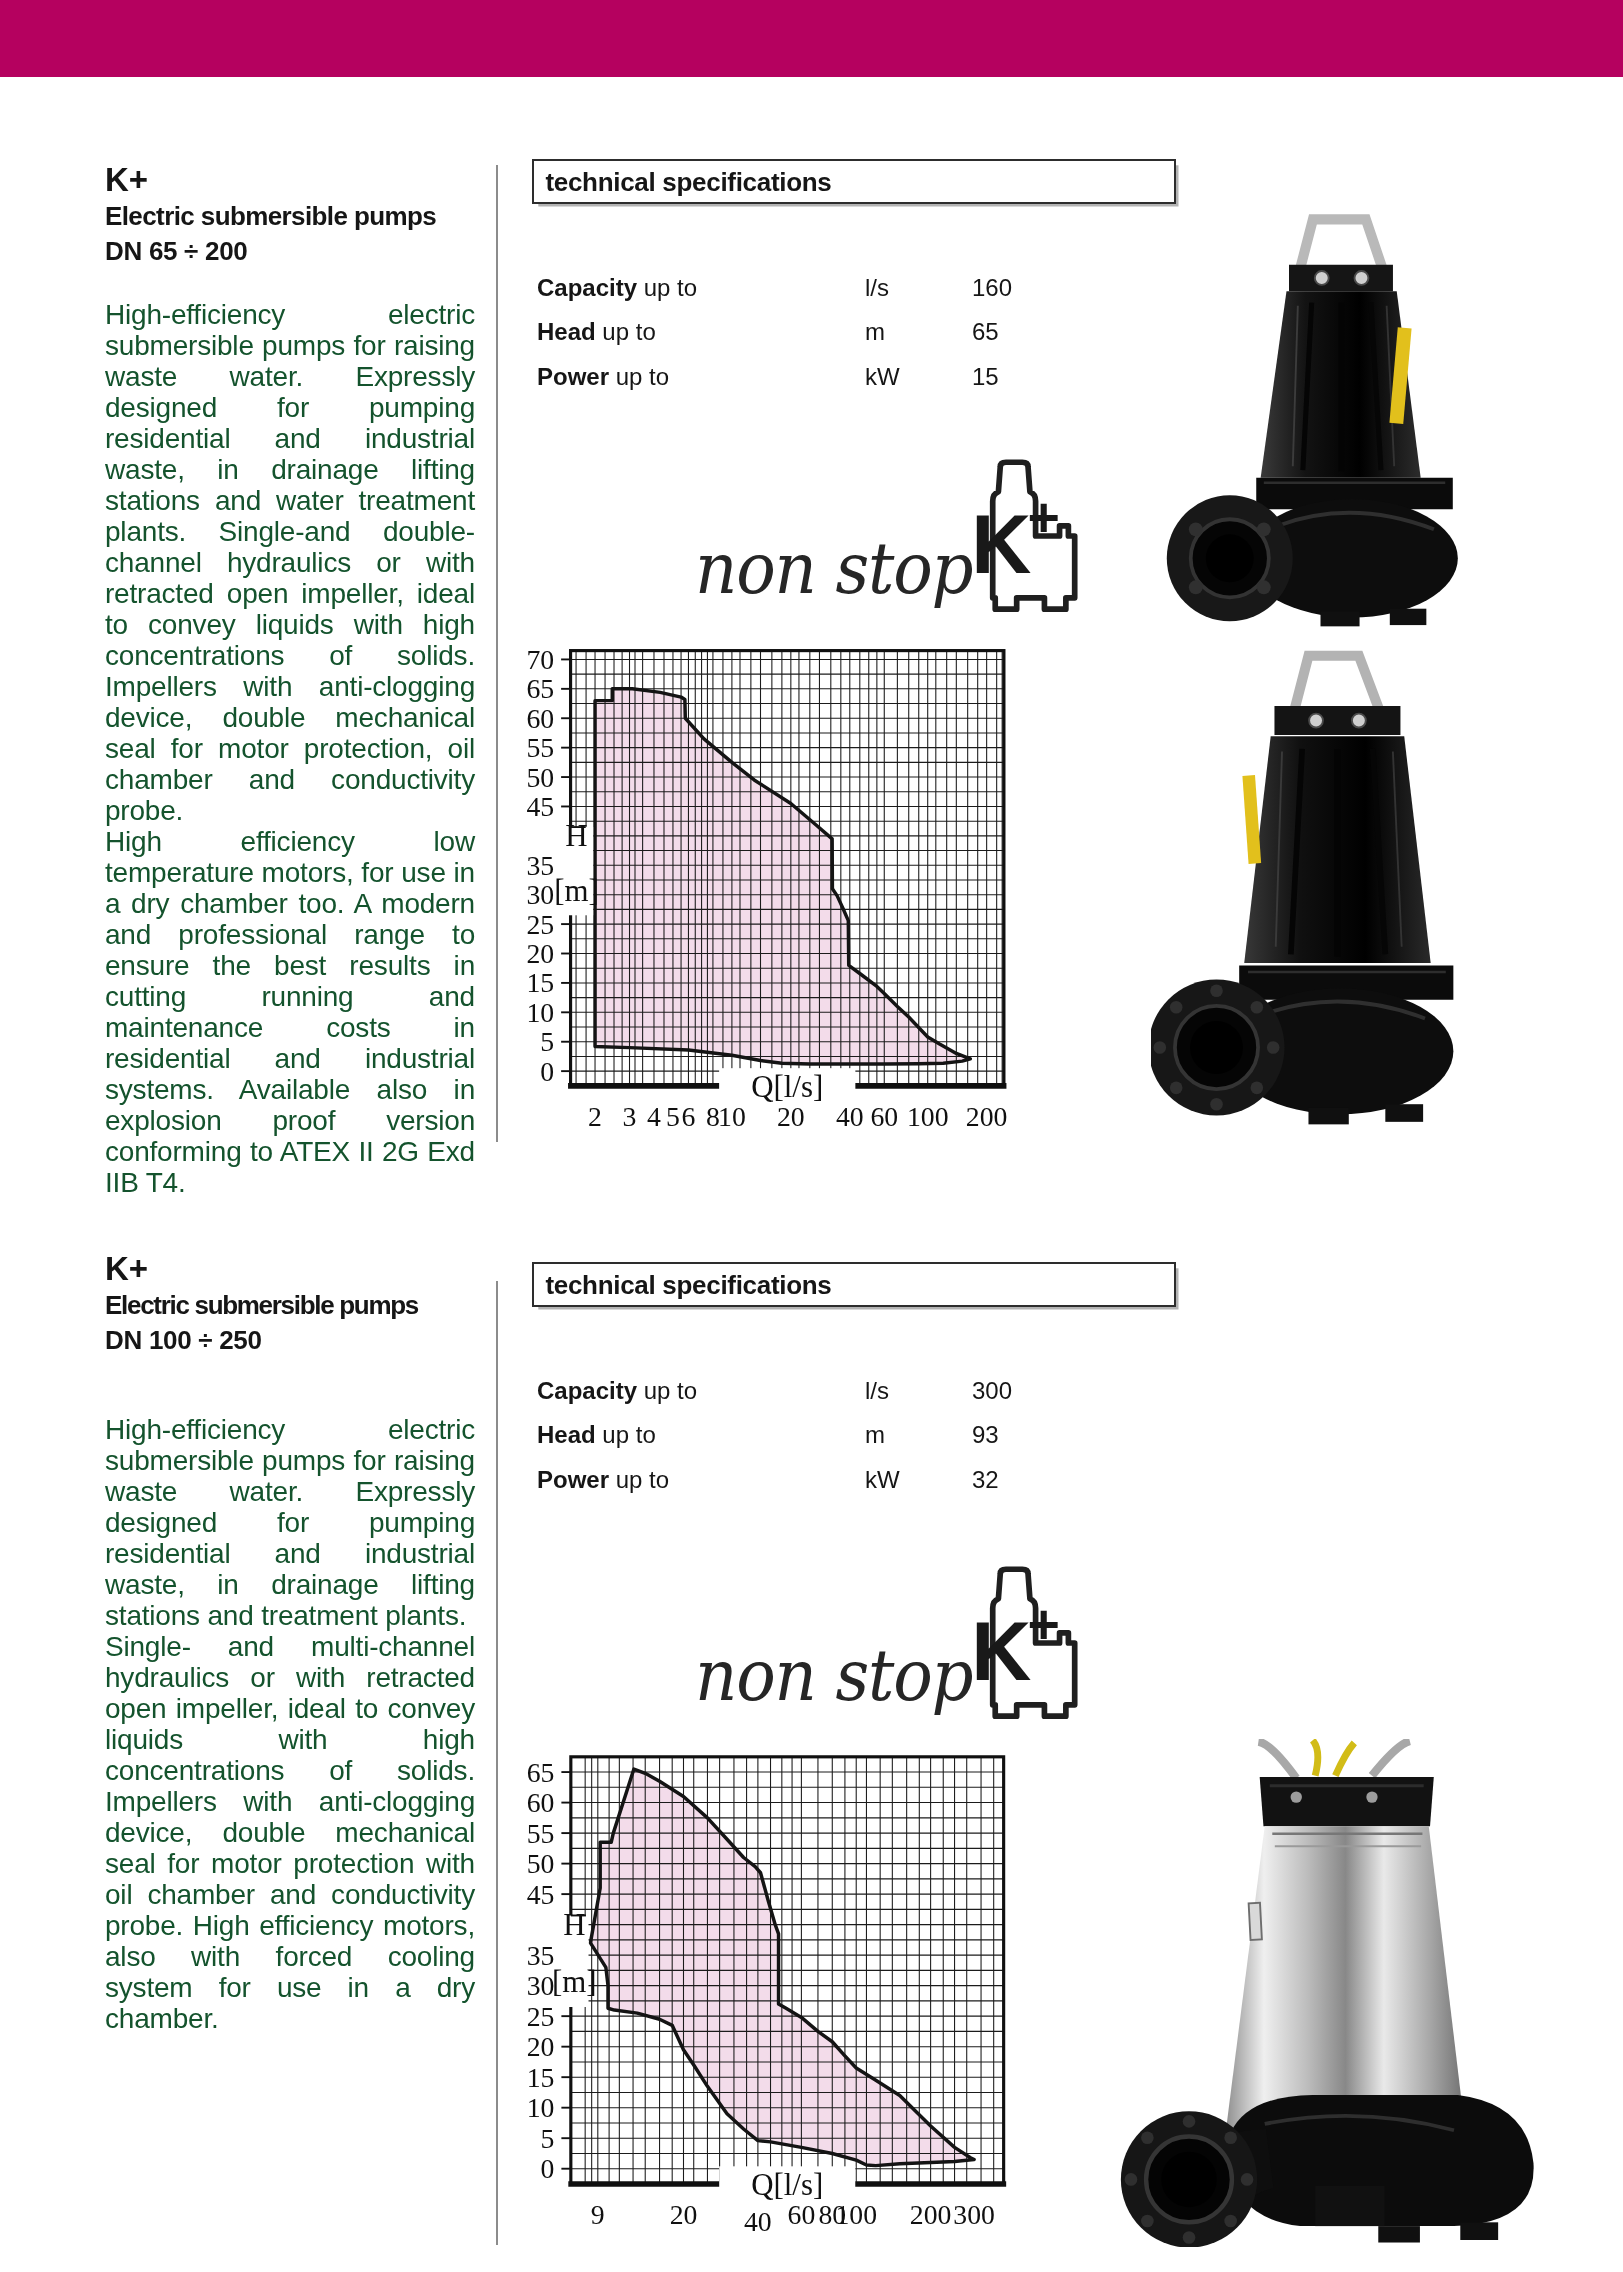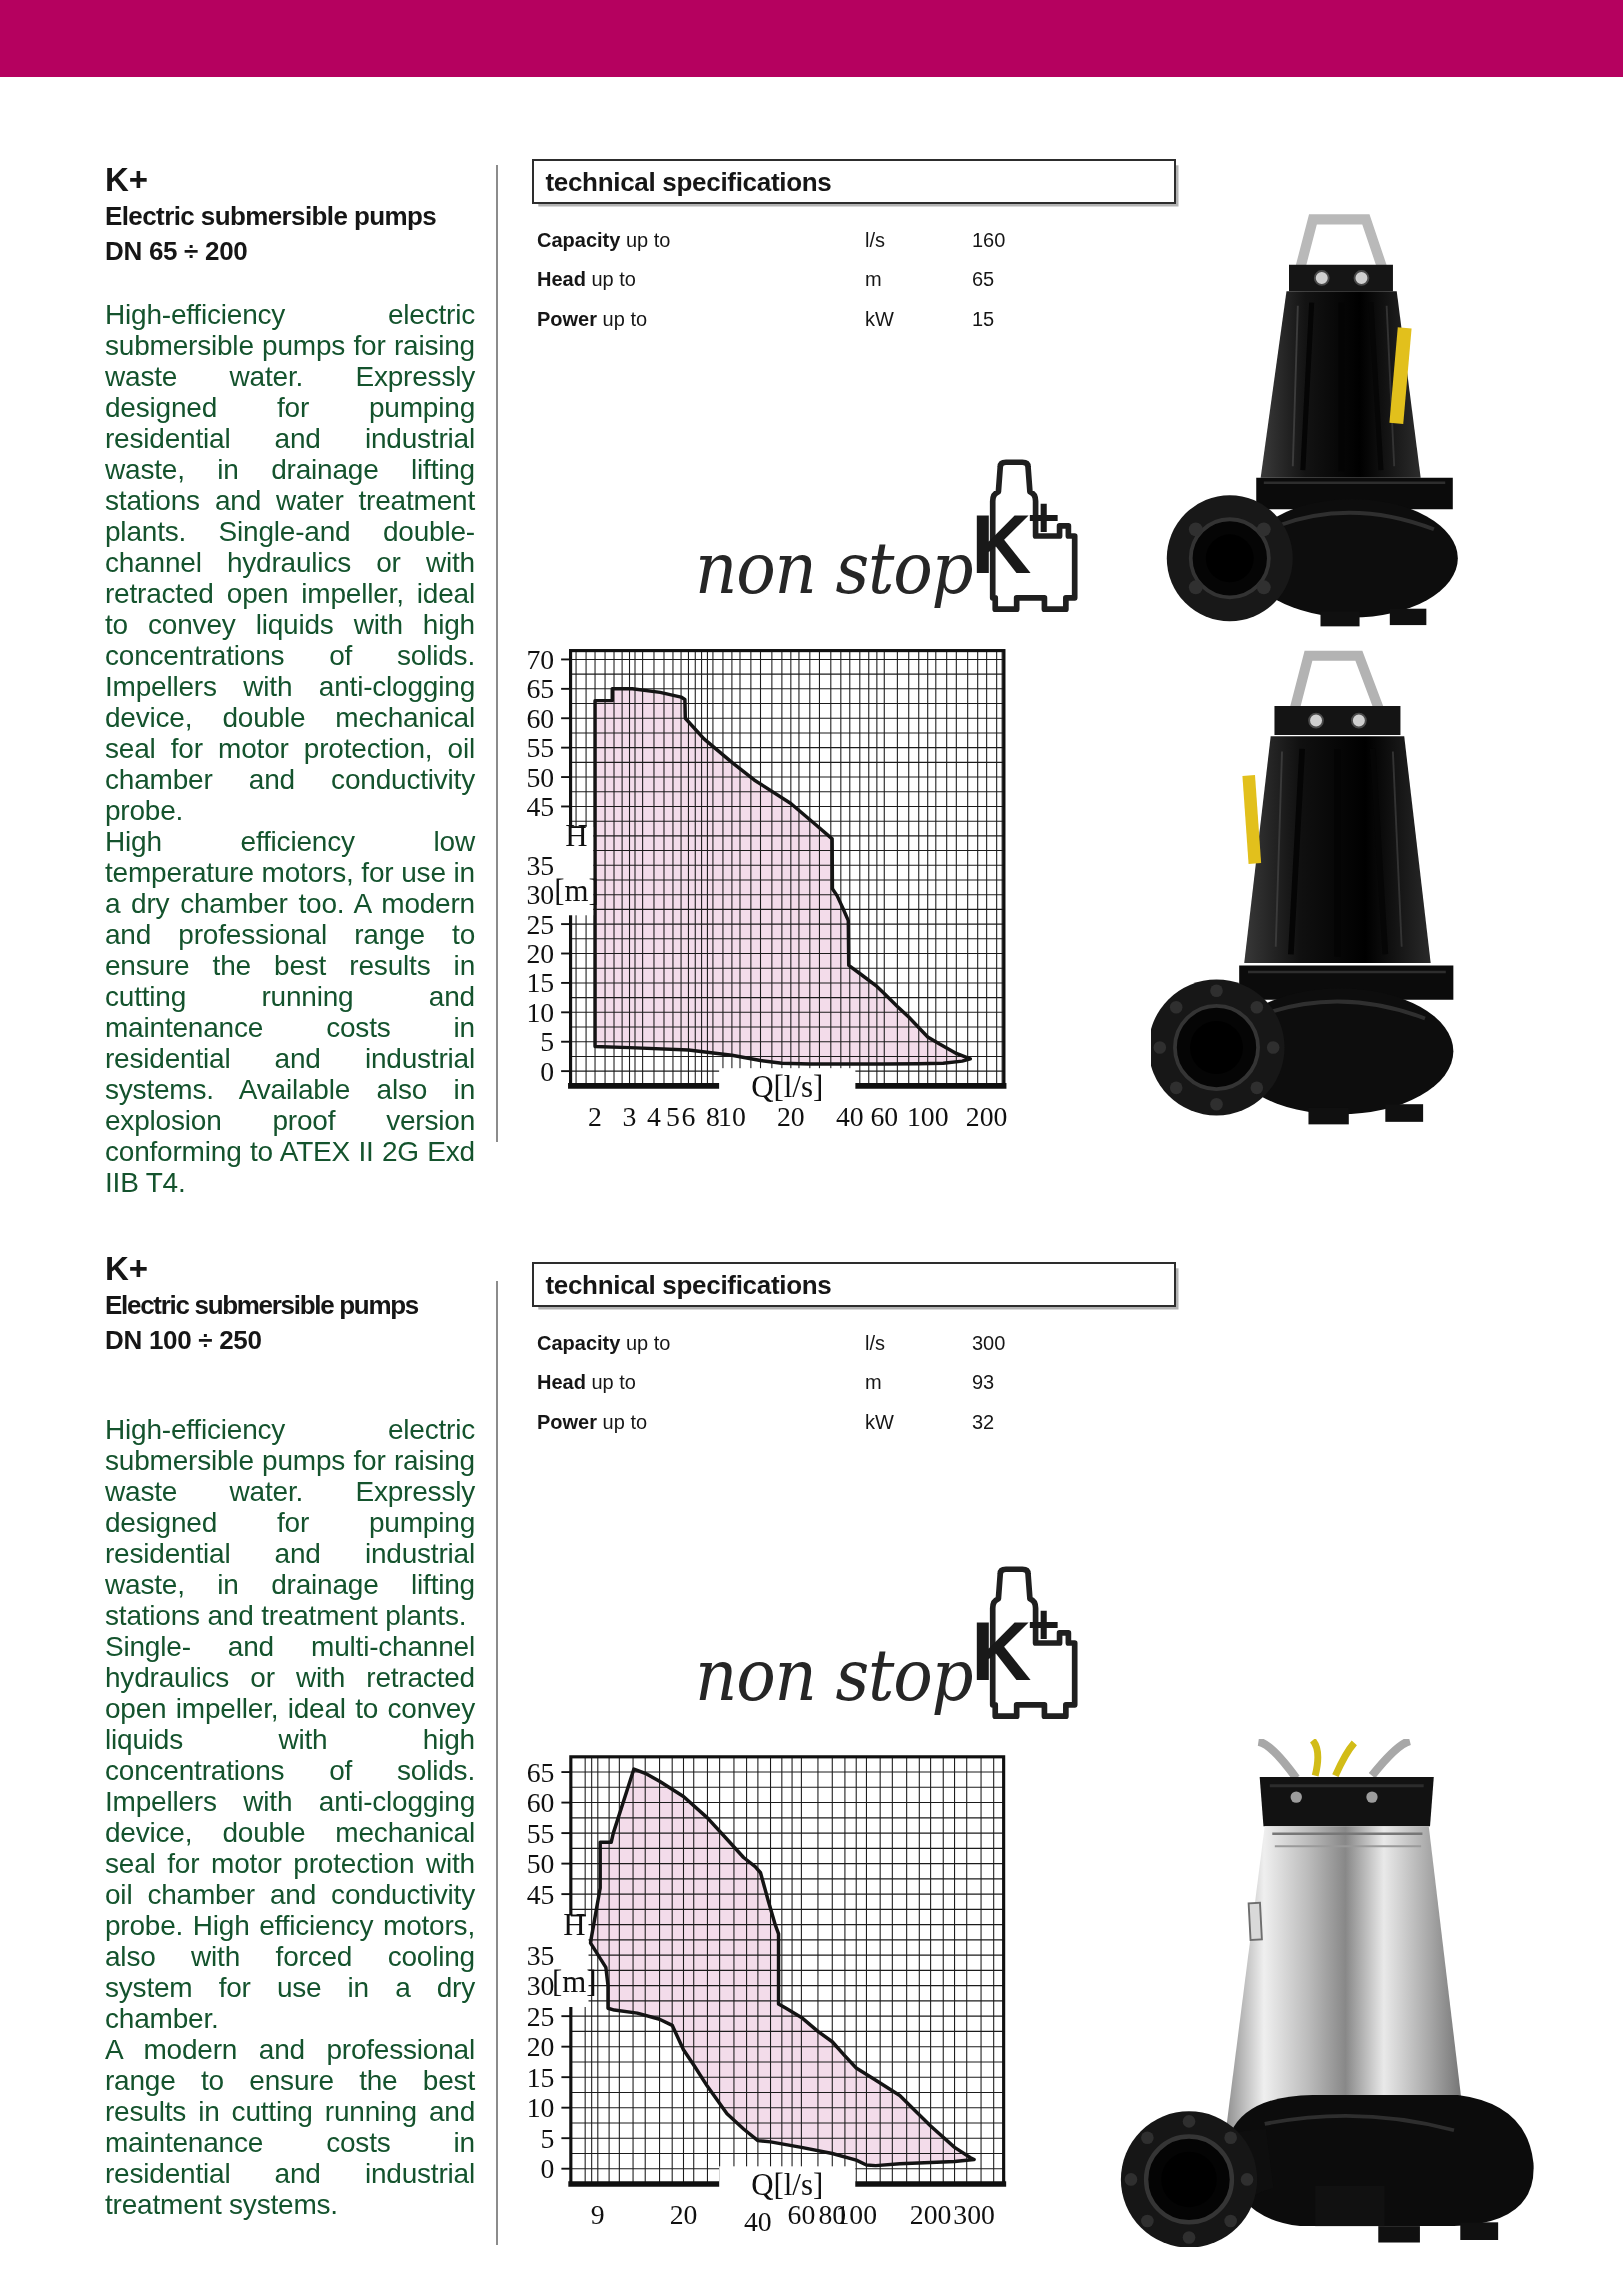--- a/index.html
+++ b/index.html
@@ -11,21 +11,21 @@
   .t1{font-size:33px;font-weight:bold;line-height:38px;letter-spacing:0;}
   .t2{font-size:26px;font-weight:bold;line-height:35px;letter-spacing:-0.6px;}
   .t3{font-size:26px;font-weight:bold;line-height:35px;letter-spacing:-0.3px;}
   .body-copy{position:absolute;left:105px;width:370px;font-size:28px;line-height:31px;
              text-align:justify;letter-spacing:-0.2px;color:#14532d;}
   .body-copy p{margin:0;}
   .specs{position:absolute;left:532px;width:644px;}
   .specs .hdr{box-sizing:border-box;border:2.5px solid #2d2d2d;background:#fff;
               box-shadow:4.4px 4.4px 0 -1.9px #b3b3b3;padding:6.3px 11.4px 3.8px;
               font-size:26px;font-weight:bold;letter-spacing:-0.3px;}
-  .specs .rows{padding:25px 0 0 5px;font-size:20px;}
+  .specs .rows{padding:25px 0 0 5px;font-size:24px;margin-top:45px;}
   .specs .row{display:grid;grid-template-columns:328px 107px 1fr;align-items:baseline;margin-bottom:16.4px;}
   .specs .lbl b{font-weight:bold;}
   .chart{position:absolute;left:522px;width:533px;}
   .axlbl{font-family:"Liberation Serif","DejaVu Serif",serif;font-size:44px;fill:#101010;}
   .axbig{font-family:"Liberation Serif","DejaVu Serif",serif;font-size:49px;fill:#101010;}
   .logo{position:absolute;left:690px;width:391px;}
   .logo-script{font-family:"DejaVu Serif",serif;font-style:italic;}
   .photo{position:absolute;}
 </style>
 </head>
@@ -247,21 +247,20 @@
 
   <div class="sec-title" style="top:1250px;">
     <div class="t1">K+</div>
     <div class="t2" style="letter-spacing:-1.3px;">Electric submersible pumps</div>
     <div class="t3">DN 100 ÷ 250</div>
   </div>
 
   <div class="body-copy" style="top:1414px;">
     <p>High-efficiency electric submersible pumps for raising waste water. Expressly designed for pumping residential and industrial waste, in drainage lifting stations and treatment plants.</p>
     <p>Single- and multi-channel hydraulics or with retracted open impeller, ideal to convey liquids with high concentrations of solids. Impellers with anti-clogging device, double mechanical seal for motor protection with oil chamber and conductivity probe. High efficiency motors, also with forced cooling system for use in a dry chamber.</p>
-    <p>A modern and professional range to ensure the best results in cutting running and maintenance costs in residential and industrial treatment systems.</p>
   </div>
 
   <div class="specs" style="top:1262px;">
     <div class="hdr">technical specifications</div>
     <div class="rows">
       <div class="row">
         <span class="lbl"><b>Capacity</b><span> up to</span></span>
         <span>l/s</span>
         <span>300</span>
       </div>

